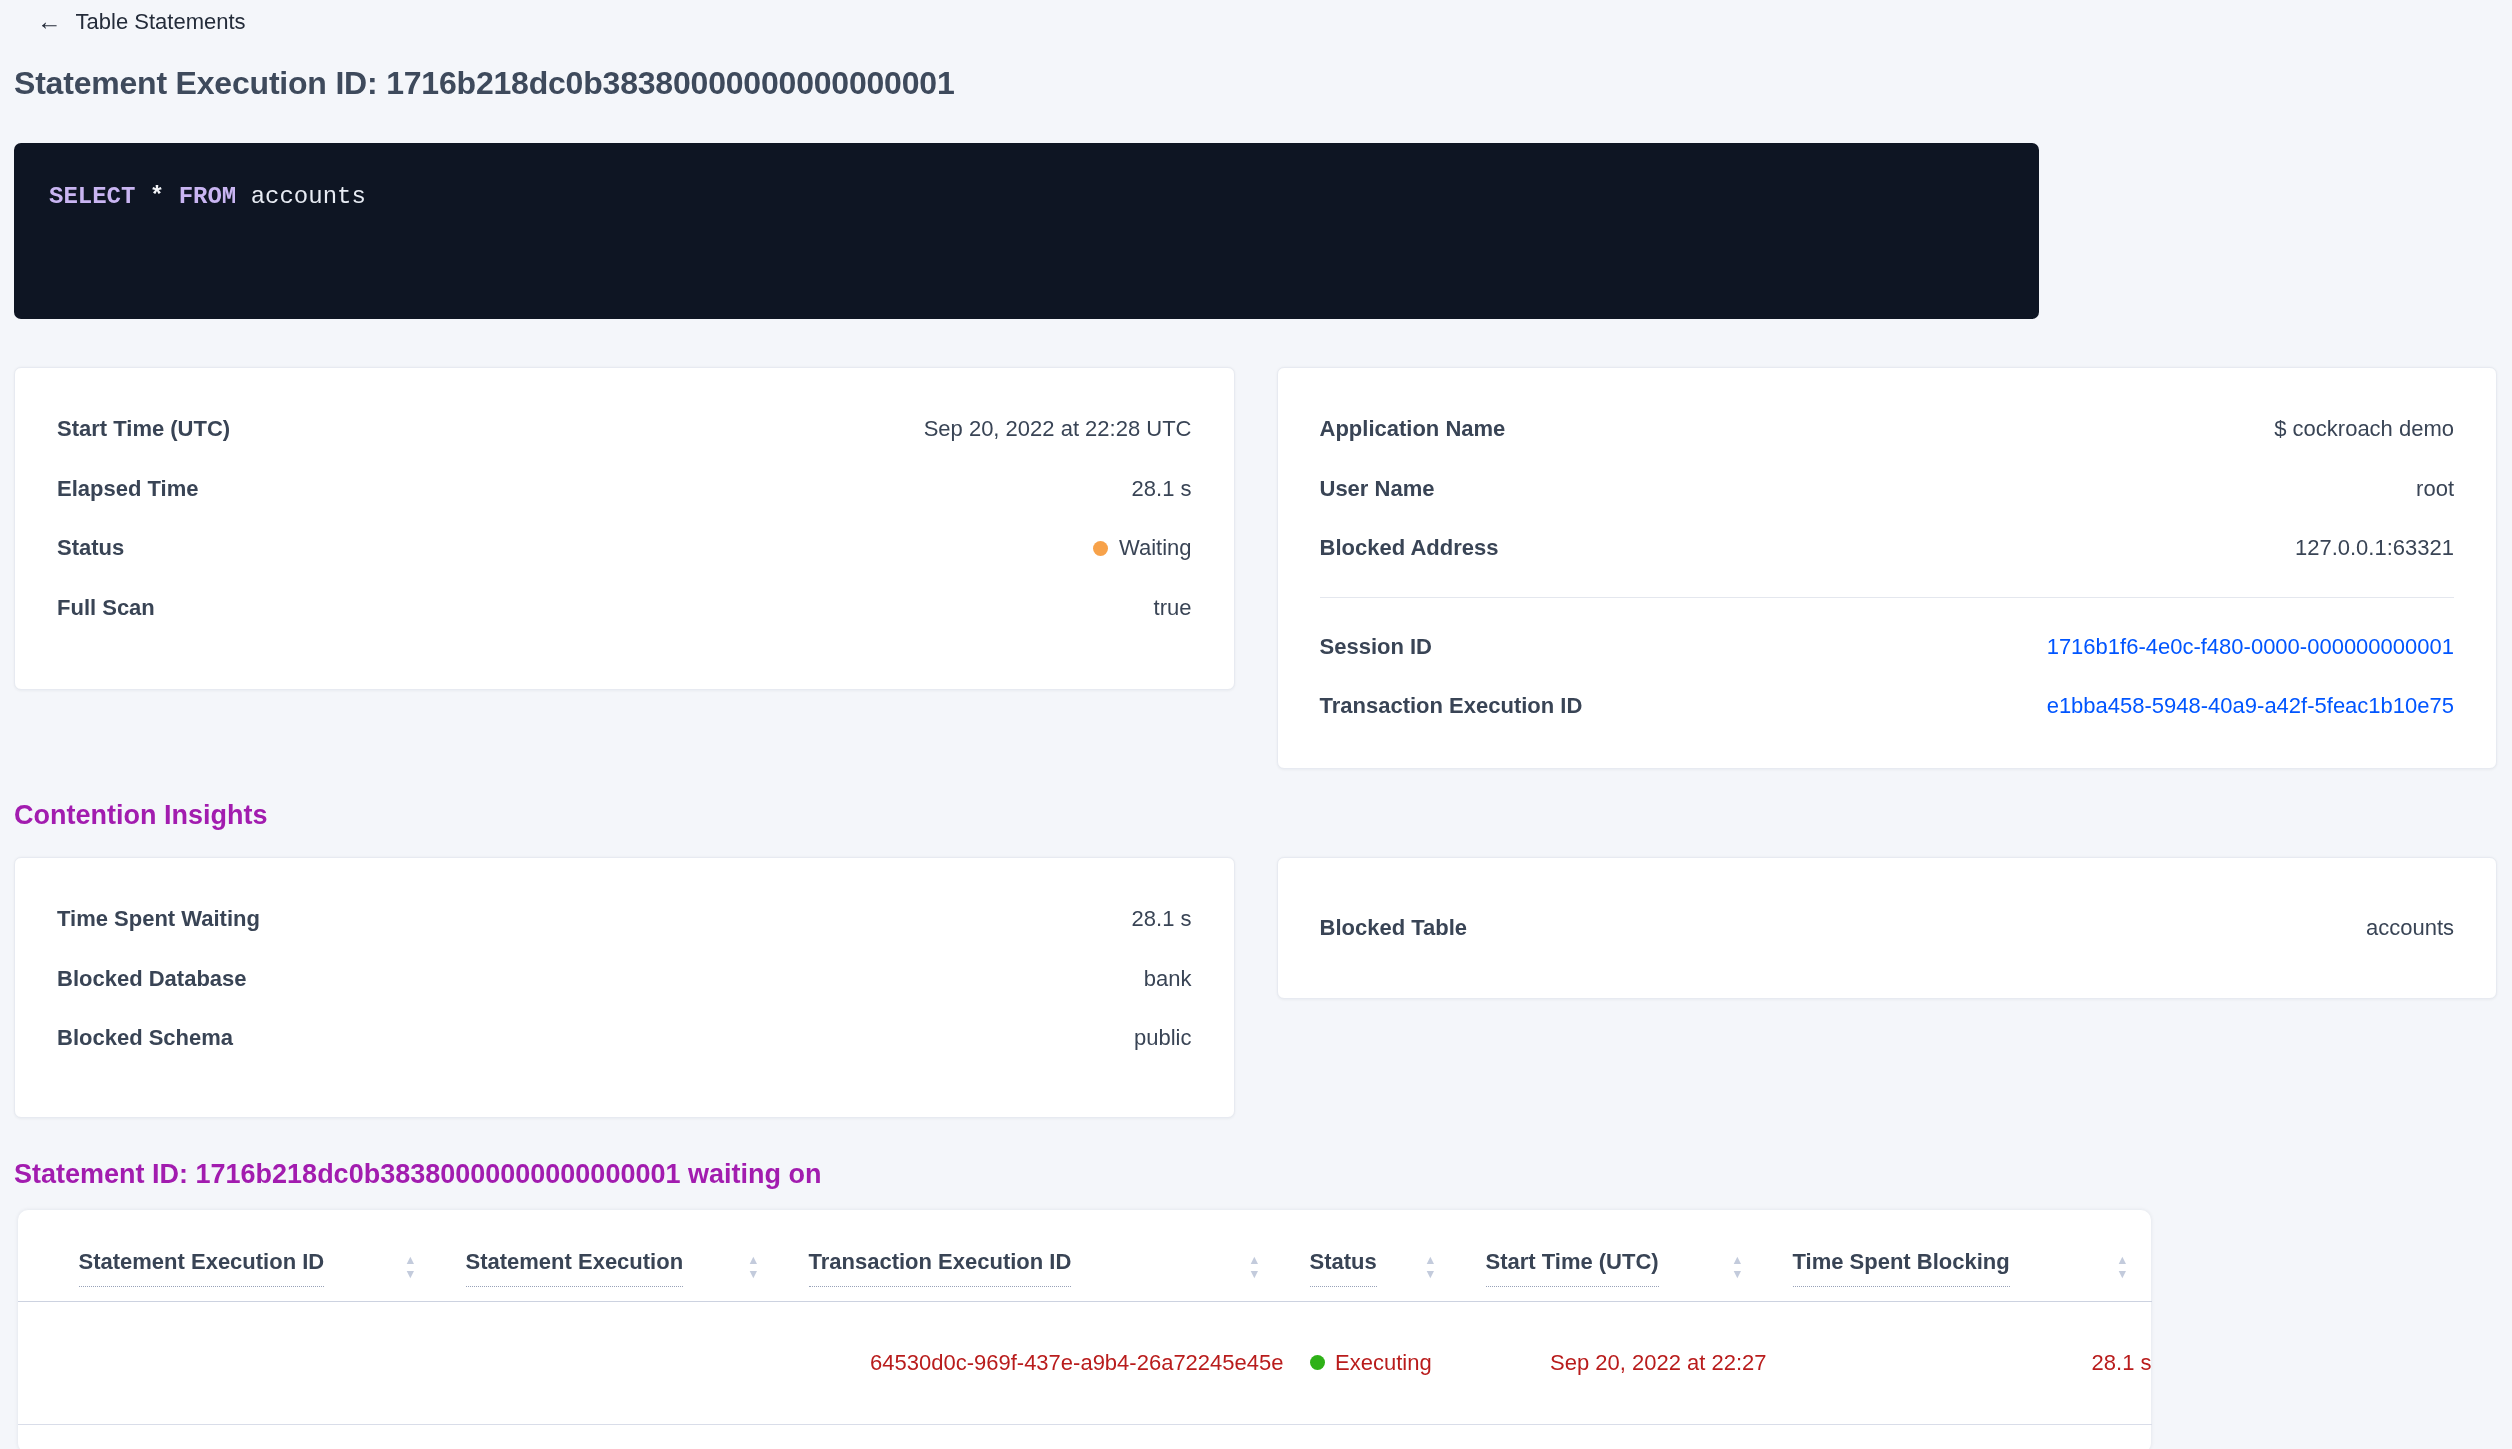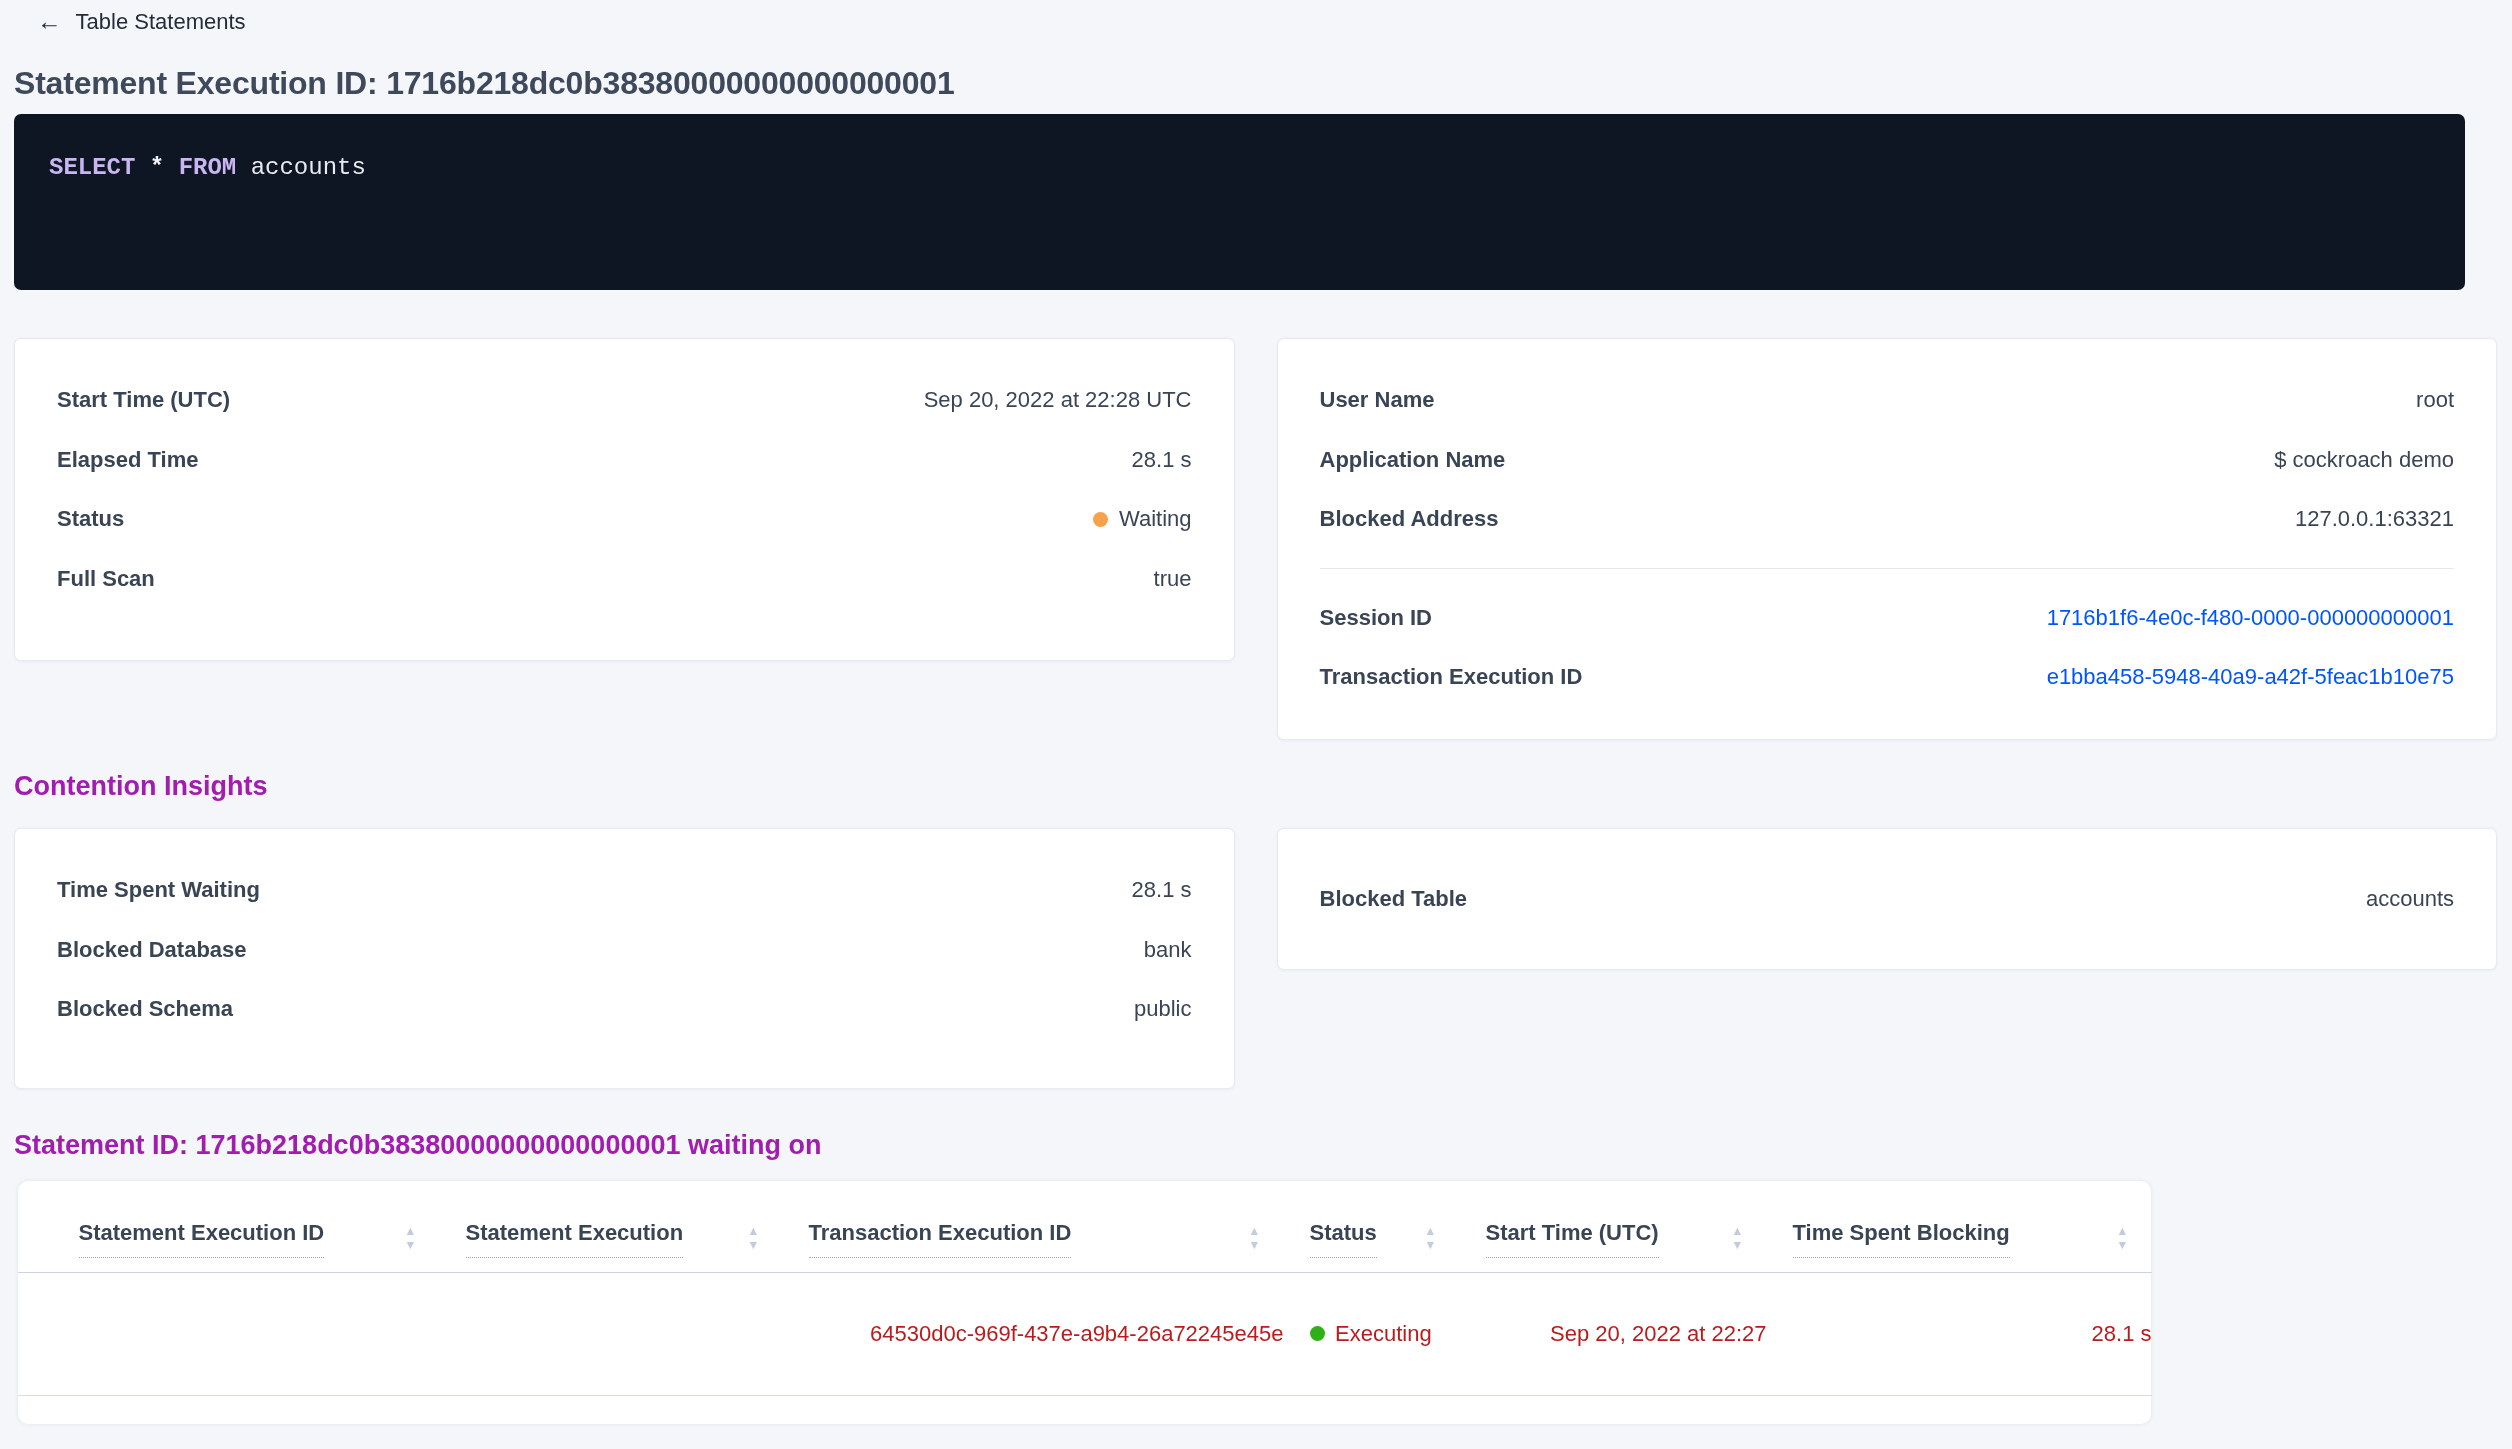--- a/index.html
+++ b/index.html
@@ -22,21 +22,21 @@
   .back-arrow { font-size: 24.6px; line-height: 24.6px; color: #242c3a; }
 
   h1.title {
     margin: 30px 0 0 0;
     font-size: 32px; line-height: 37px; font-weight: 700;
     color: #3e4a5c; letter-spacing: -0.2px;
   }
 
   
   .sqlbox {
-    margin-top: 12px; height: 176px; width: 2451px;
+    margin-top: 41px; height: 176px; width: 2025px;
     background: #0e1523; border-radius: 7px;
     padding: 40px 35px;
     font-family: "Liberation Mono", monospace;
     font-size: 24px; line-height: 28px;
     white-space: pre;
   }
   .tok-kw   { color: #c9b5f2; font-weight: bold; }
   .tok-op   { color: #f2f4f8; font-weight: bold; }
   .tok-id   { color: #e7ebf3; }
 
@@ -135,26 +135,26 @@
         </span>
       </div>
       <div class="kv">
         <span class="k">Full Scan</span>
         <span class="v">true</span>
       </div>
     </div>
 
     <div class="card h-session">
       <div class="kv">
+        <span class="k">Application Name</span>
+        <span class="v">$ cockroach demo</span>
+      </div>
+      <div class="kv">
         <span class="k">User Name</span>
         <span class="v">root</span>
-      </div>
-      <div class="kv">
-        <span class="k">Application Name</span>
-        <span class="v">$ cockroach demo</span>
       </div>
       <div class="kv">
         <span class="k">Blocked Address</span>
         <span class="v">127.0.0.1:63321</span>
       </div>
       <div class="divider"></div>
       <div class="kv">
         <span class="k">Session ID</span>
         <a class="v link">1716b1f6-4e0c-f480-0000-000000000001</a>
       </div>

